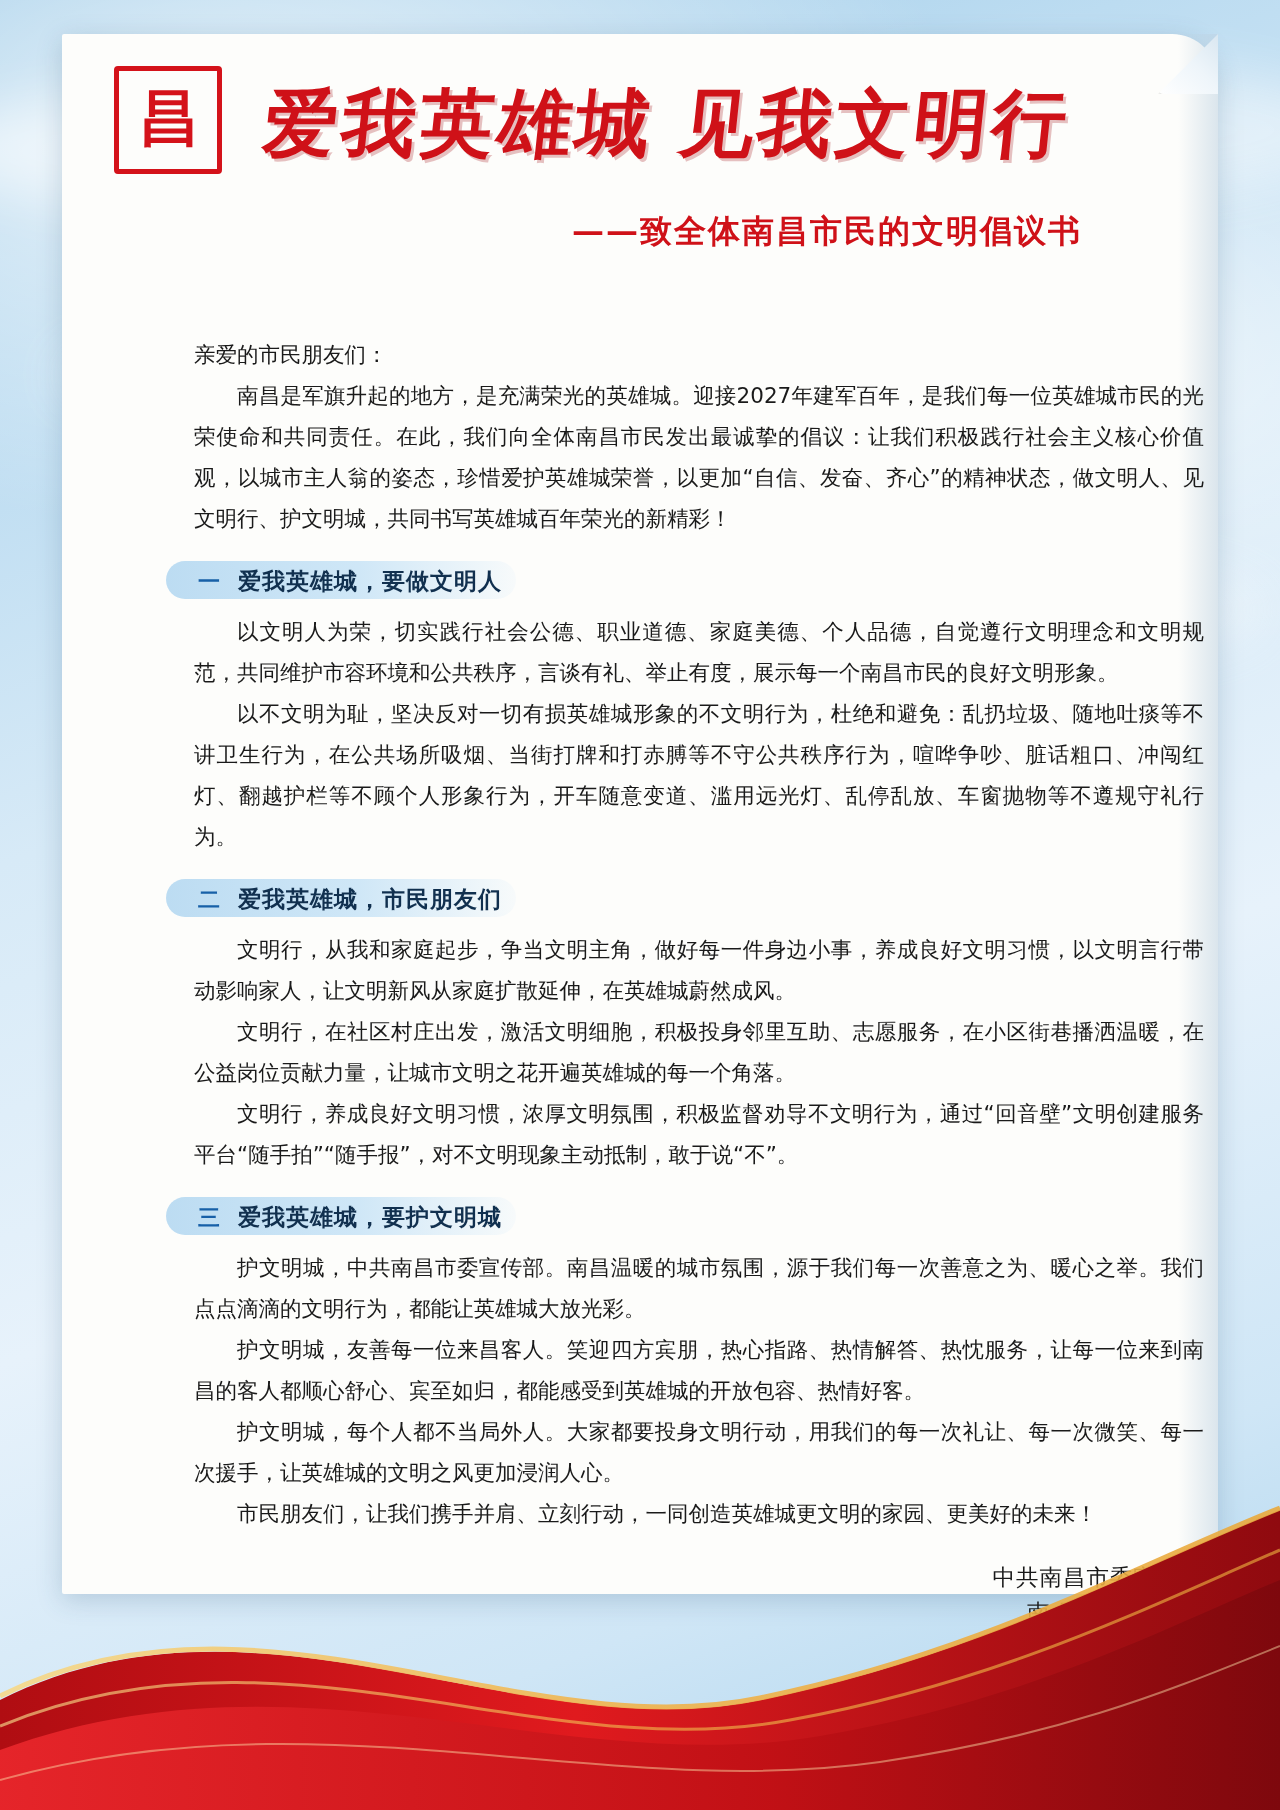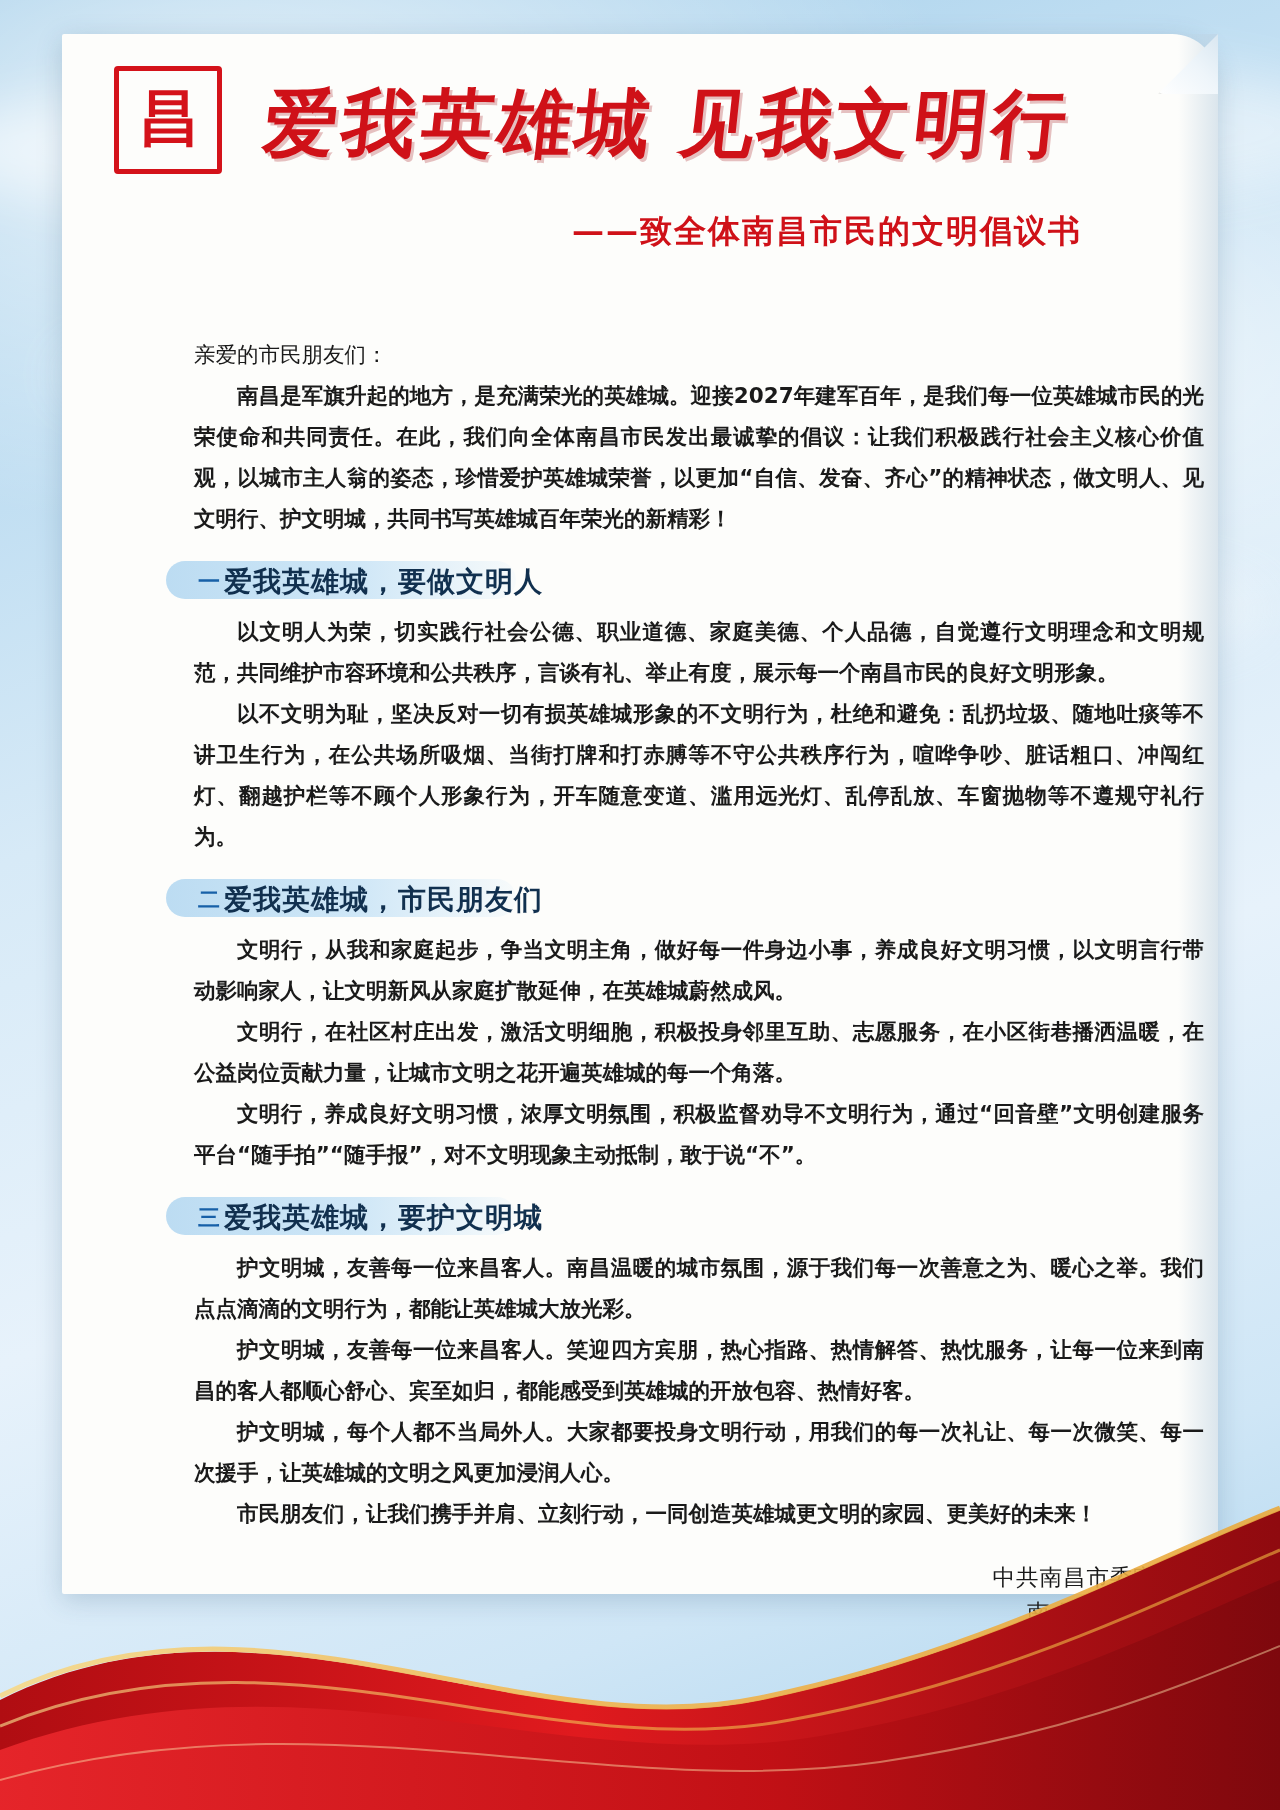--- a/index.html
+++ b/index.html
@@ -140,21 +140,20 @@
     line-height: 41px;
     font-family: "DejaVu Sans", "Liberation Sans", sans-serif;
   }
   .salutation {
     margin: 0 0 0 0;
   }
   p.para {
     margin: 0;
     text-indent: 2em;
     text-align: justify;
-    font-weight: bold;
   }
 
   .section-head {
     position: relative;
     margin: 22px 0 10px 0;
     height: 40px;
     display: flex;
     align-items: center;
   }
   .section-head .pill {
@@ -172,23 +171,24 @@
     z-index: 1;
     width: 30px;
     text-align: center;
     color: #1760a8;
     font-weight: bold;
     font-size: 22px;
   }
   .section-head .label {
     position: relative;
     z-index: 1;
+    margin-left: 14px;
     color: #11304f;
     font-weight: bold;
-    font-size: 28px;
+    font-size: 23px;
     letter-spacing: 1px;
   }
 
   .signature {
     margin-top: 26px;
     text-align: right;
     font-size: 22.5px;
     line-height: 35px;
     color: #1a1a1a;
   }
@@ -251,21 +251,21 @@
       </div>
       <p class="para">文明行，从我和家庭起步，争当文明主角，做好每一件身边小事，养成良好文明习惯，以文明言行带动影响家人，让文明新风从家庭扩散延伸，在英雄城蔚然成风。</p>
       <p class="para">文明行，在社区村庄出发，激活文明细胞，积极投身邻里互助、志愿服务，在小区街巷播洒温暖，在公益岗位贡献力量，让城市文明之花开遍英雄城的每一个角落。</p>
       <p class="para">文明行，养成良好文明习惯，浓厚文明氛围，积极监督劝导不文明行为，通过“回音壁”文明创建服务平台“随手拍”“随手报”，对不文明现象主动抵制，敢于说“不”。</p>
 
       <div class="section-head">
         <div class="pill"></div>
         <div class="num">三</div>
         <div class="label">爱我英雄城，要护文明城</div>
       </div>
-      <p class="para">护文明城，友善每一位来昌客人。南昌温暖的城市氛围，源于我们每一次善意之为、暖心之举。我们点点滴滴的文明行为，都能让英雄城大放光彩。</p>
+      <p class="para">护文明城，中共南昌市委宣传部。南昌温暖的城市氛围，源于我们每一次善意之为、暖心之举。我们点点滴滴的文明行为，都能让英雄城大放光彩。</p>
       <p class="para">护文明城，友善每一位来昌客人。笑迎四方宾朋，热心指路、热情解答、热忱服务，让每一位来到南昌的客人都顺心舒心、宾至如归，都能感受到英雄城的开放包容、热情好客。</p>
       <p class="para">护文明城，每个人都不当局外人。大家都要投身文明行动，用我们的每一次礼让、每一次微笑、每一次援手，让英雄城的文明之风更加浸润人心。</p>
       <p class="para">市民朋友们，让我们携手并肩、立刻行动，一同创造英雄城更文明的家园、更美好的未来！</p>
 
       <div class="signature">
         <div class="line1">中共南昌市委宣传部</div>
         <div class="line2">南昌市文明办</div>
         <div class="line3">2025年7月24日</div>
       </div>
 

